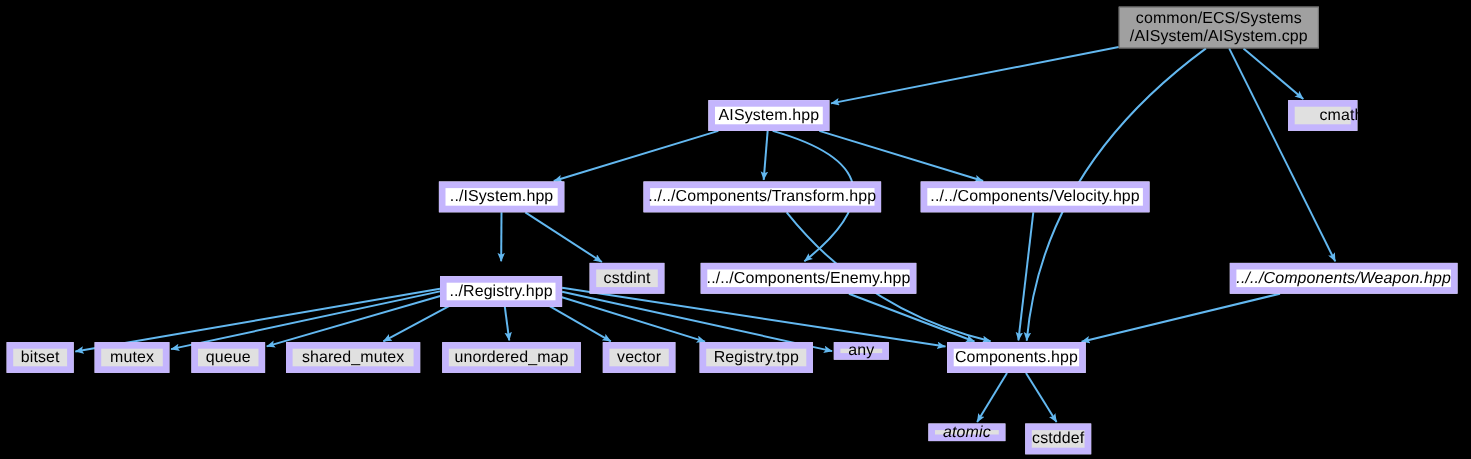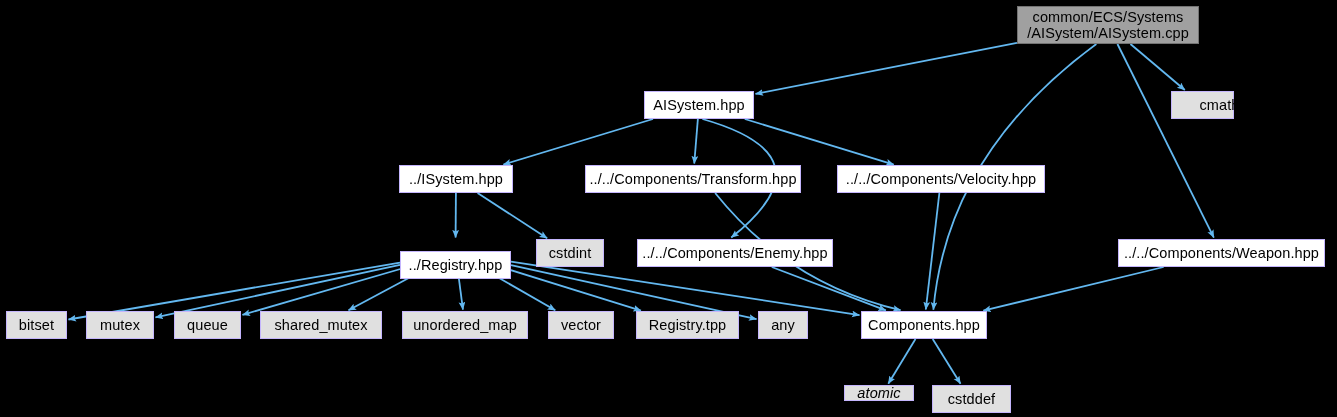--- a/index.html
+++ b/index.html
@@ -27,21 +27,21 @@
     position: absolute;
     box-sizing: border-box;
     display: flex;
     align-items: center;
     justify-content: center;
     text-align: center;
     font-size: 14.5px;
     line-height: 16px;
     color: #000000;
     white-space: pre-line;
-    border: 1px solid #c4b5fd;
+    border: 6px solid #c4b5fd;
     background: #ffffff;
     padding: 0 6px;
     letter-spacing: 0.1px;
   }
   .node.lib {
     background: #e0e0e0;
   }
   .node.root {
     background: #a0a0a0;
     border: 1px solid #737373;
@@ -86,29 +86,29 @@
       </g>
   </svg>
   <div id="nodes">
       <div class="node root" style="left: 1017px; top: 6px; width: 182px; height: 38px;">common/ECS/Systems
 /AISystem/AISystem.cpp</div>
       <div class="node lib" style="left: 1171px; top: 91px; width: 63px; height: 28px; padding-left: 40px;">cmath</div>
       <div class="node header" style="left: 644px; top: 91px; width: 110px; height: 28px;">AISystem.hpp</div>
       <div class="node header" style="left: 399px; top: 165px; width: 114px; height: 28px;">../ISystem.hpp</div>
       <div class="node header" style="left: 585px; top: 165px; width: 216px; height: 28px;">../../Components/Transform.hpp</div>
       <div class="node header" style="left: 837px; top: 165px; width: 208px; height: 28px;">../../Components/Velocity.hpp</div>
-      <div class="node header" style="left: 1118px; top: 239px; width: 207px; height: 28px;">../../Components/Weapon.hpp</div>
+      <div class="node header" style="left: 1118px; top: 239px; width: 207px; height: 28px; font-style: italic;">../../Components/Weapon.hpp</div>
       <div class="node header" style="left: 400px; top: 239px; width: 111px; height: 28px; margin-top: 12px;">../Registry.hpp</div>
       <div class="node lib" style="left: 536px; top: 239px; width: 68px; height: 28px;">cstdint</div>
       <div class="node header" style="left: 637px; top: 239px; width: 196px; height: 28px;">../../Components/Enemy.hpp</div>
       <div class="node lib" style="left: 6px; top: 311px; width: 61px; height: 28px;">bitset</div>
       <div class="node lib" style="left: 86px; top: 311px; width: 68px; height: 28px;">mutex</div>
       <div class="node lib" style="left: 174px; top: 311px; width: 67px; height: 28px;">queue</div>
       <div class="node lib" style="left: 260px; top: 311px; width: 122px; height: 28px;">shared_mutex</div>
       <div class="node lib" style="left: 402px; top: 311px; width: 126px; height: 28px;">unordered_map</div>
       <div class="node lib" style="left: 548px; top: 311px; width: 66px; height: 28px;">vector</div>
       <div class="node lib" style="left: 636px; top: 311px; width: 103px; height: 28px;">Registry.tpp</div>
-      <div class="node lib" style="left: 758px; top: 311px; width: 50px; height: 28px;">any</div>
+      <div class="node lib" style="left: 758px; top: 311px; width: 50px; height: 16px;">any</div>
       <div class="node header" style="left: 861px; top: 311px; width: 126px; height: 28px;">Components.hpp</div>
       <div class="node lib" style="left: 844px; top: 385px; width: 70px; height: 16px; font-style: italic;">atomic</div>
-      <div class="node lib" style="left: 932px; top: 385px; width: 79px; height: 28px;">cstddef</div>
+      <div class="node lib" style="left: 932px; top: 385px; width: 60px; height: 28px;">cstddef</div>
     </div>
 </div>
 
 </body></html>

